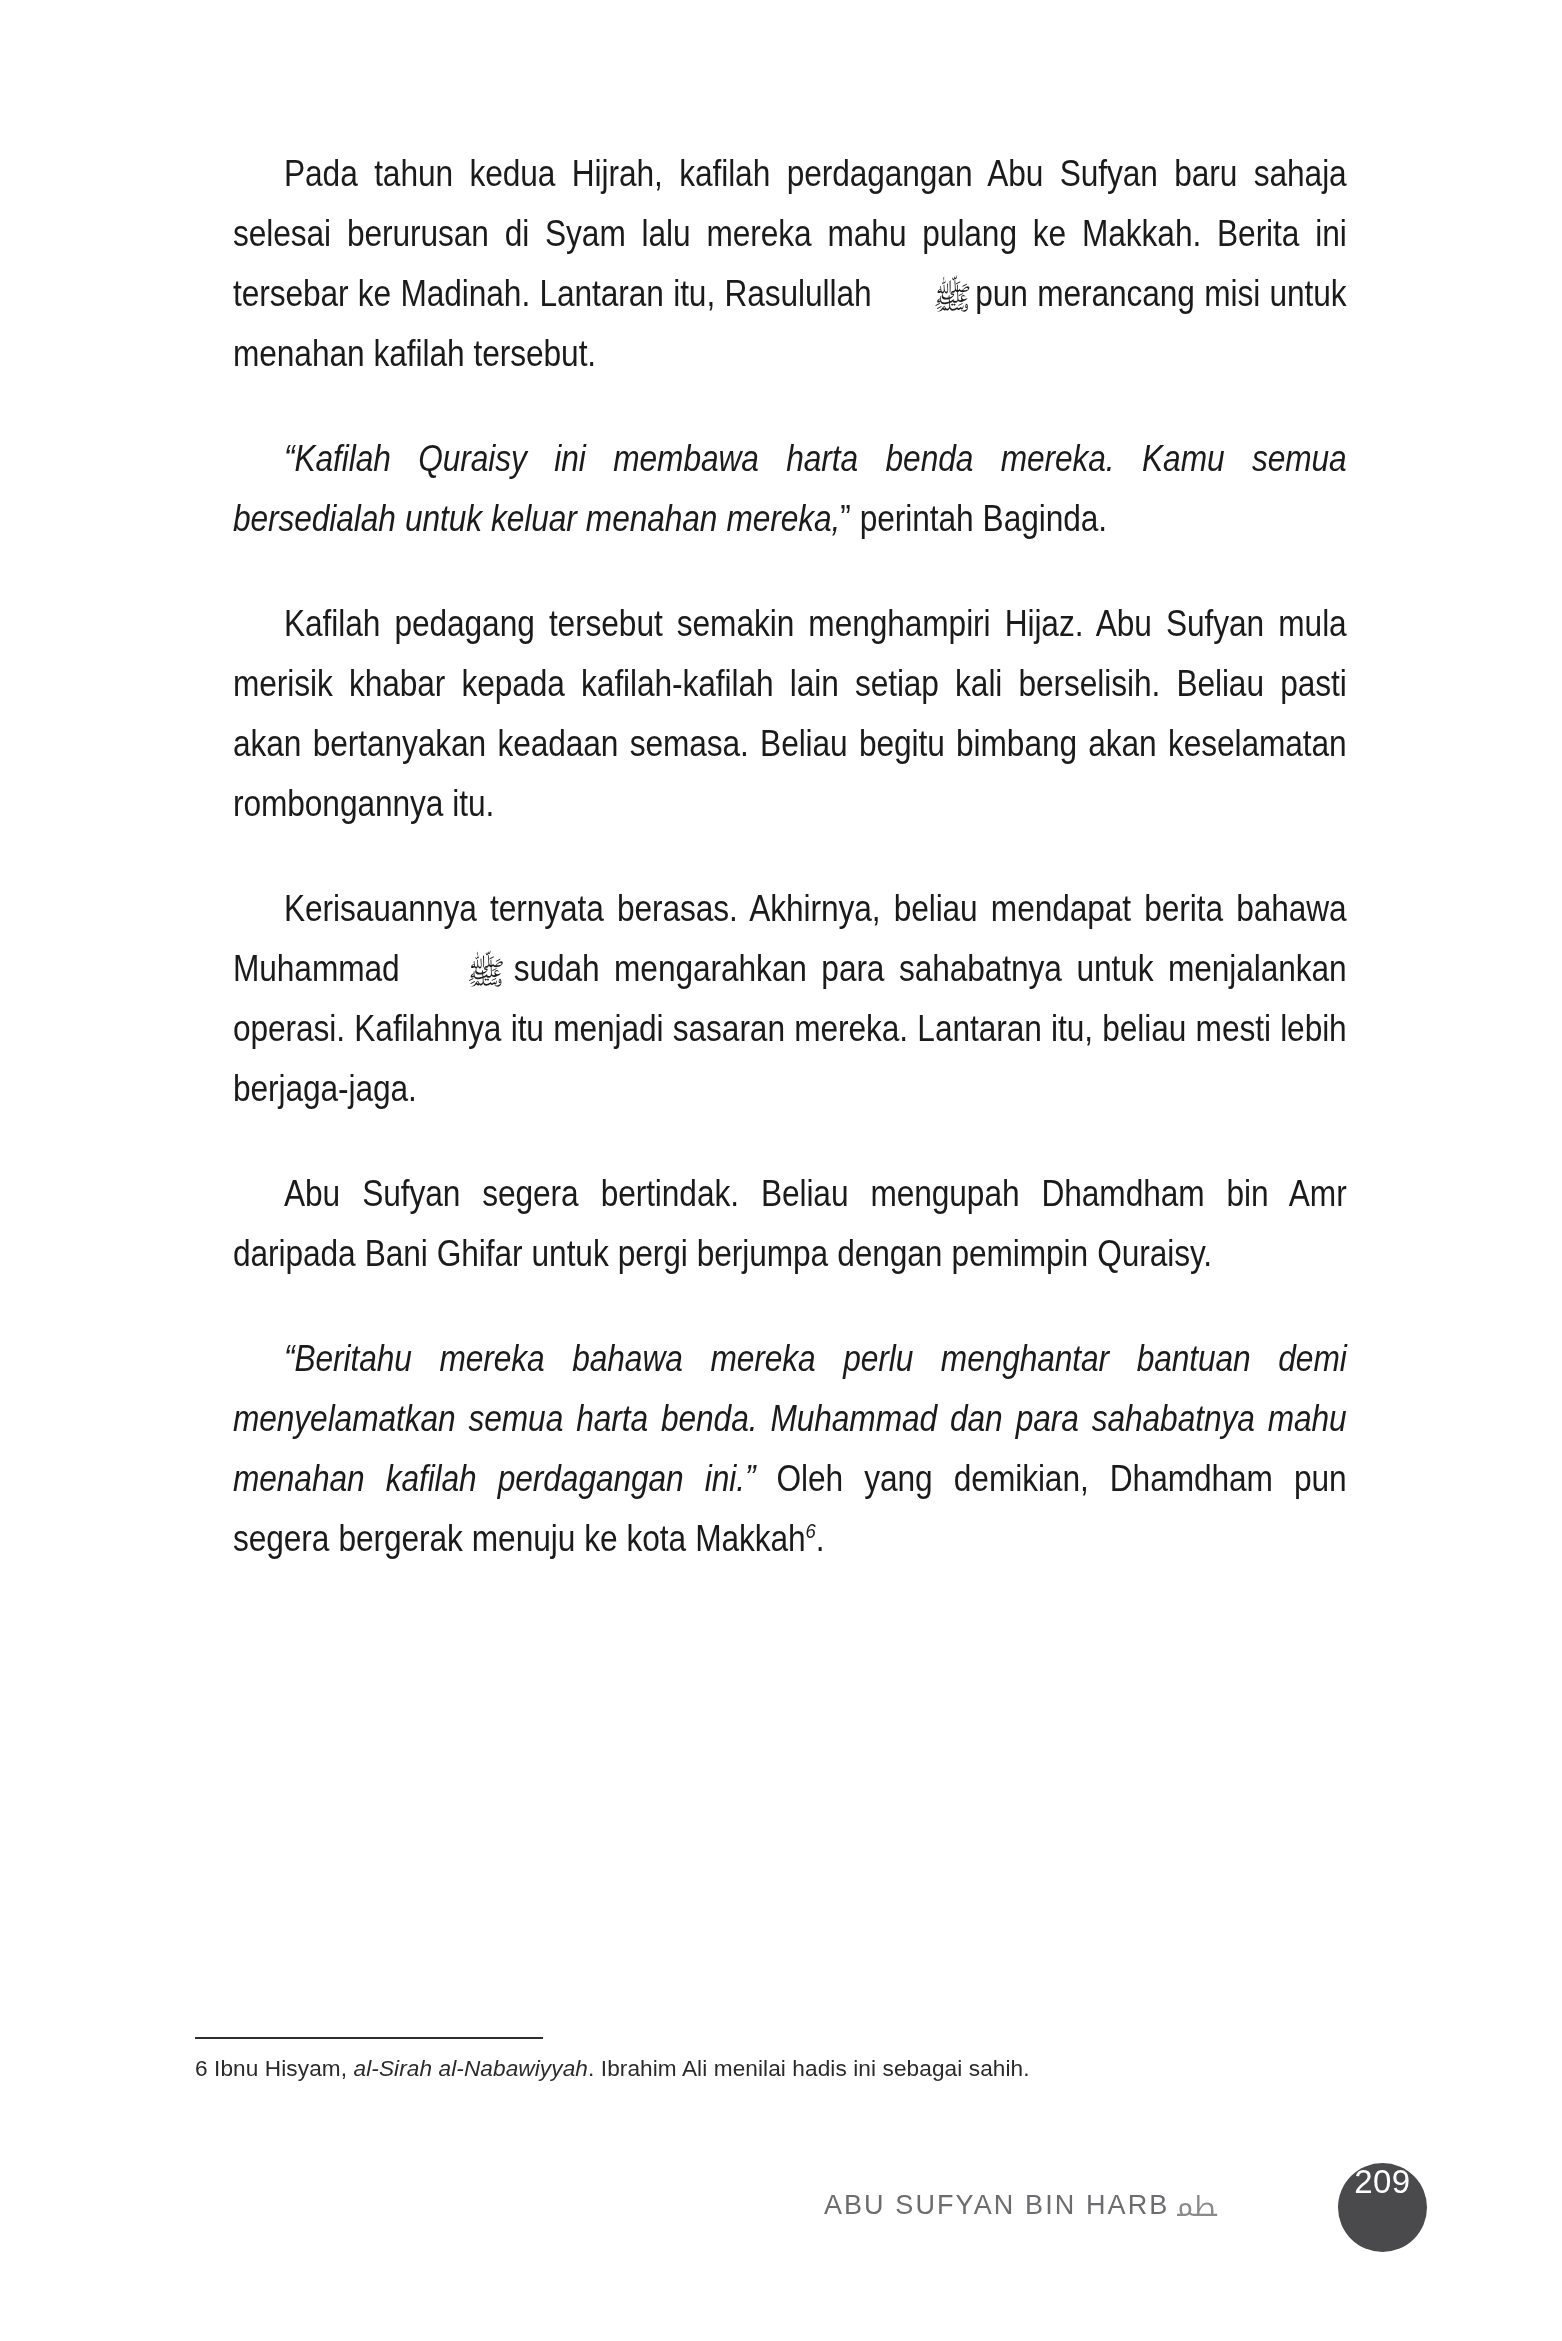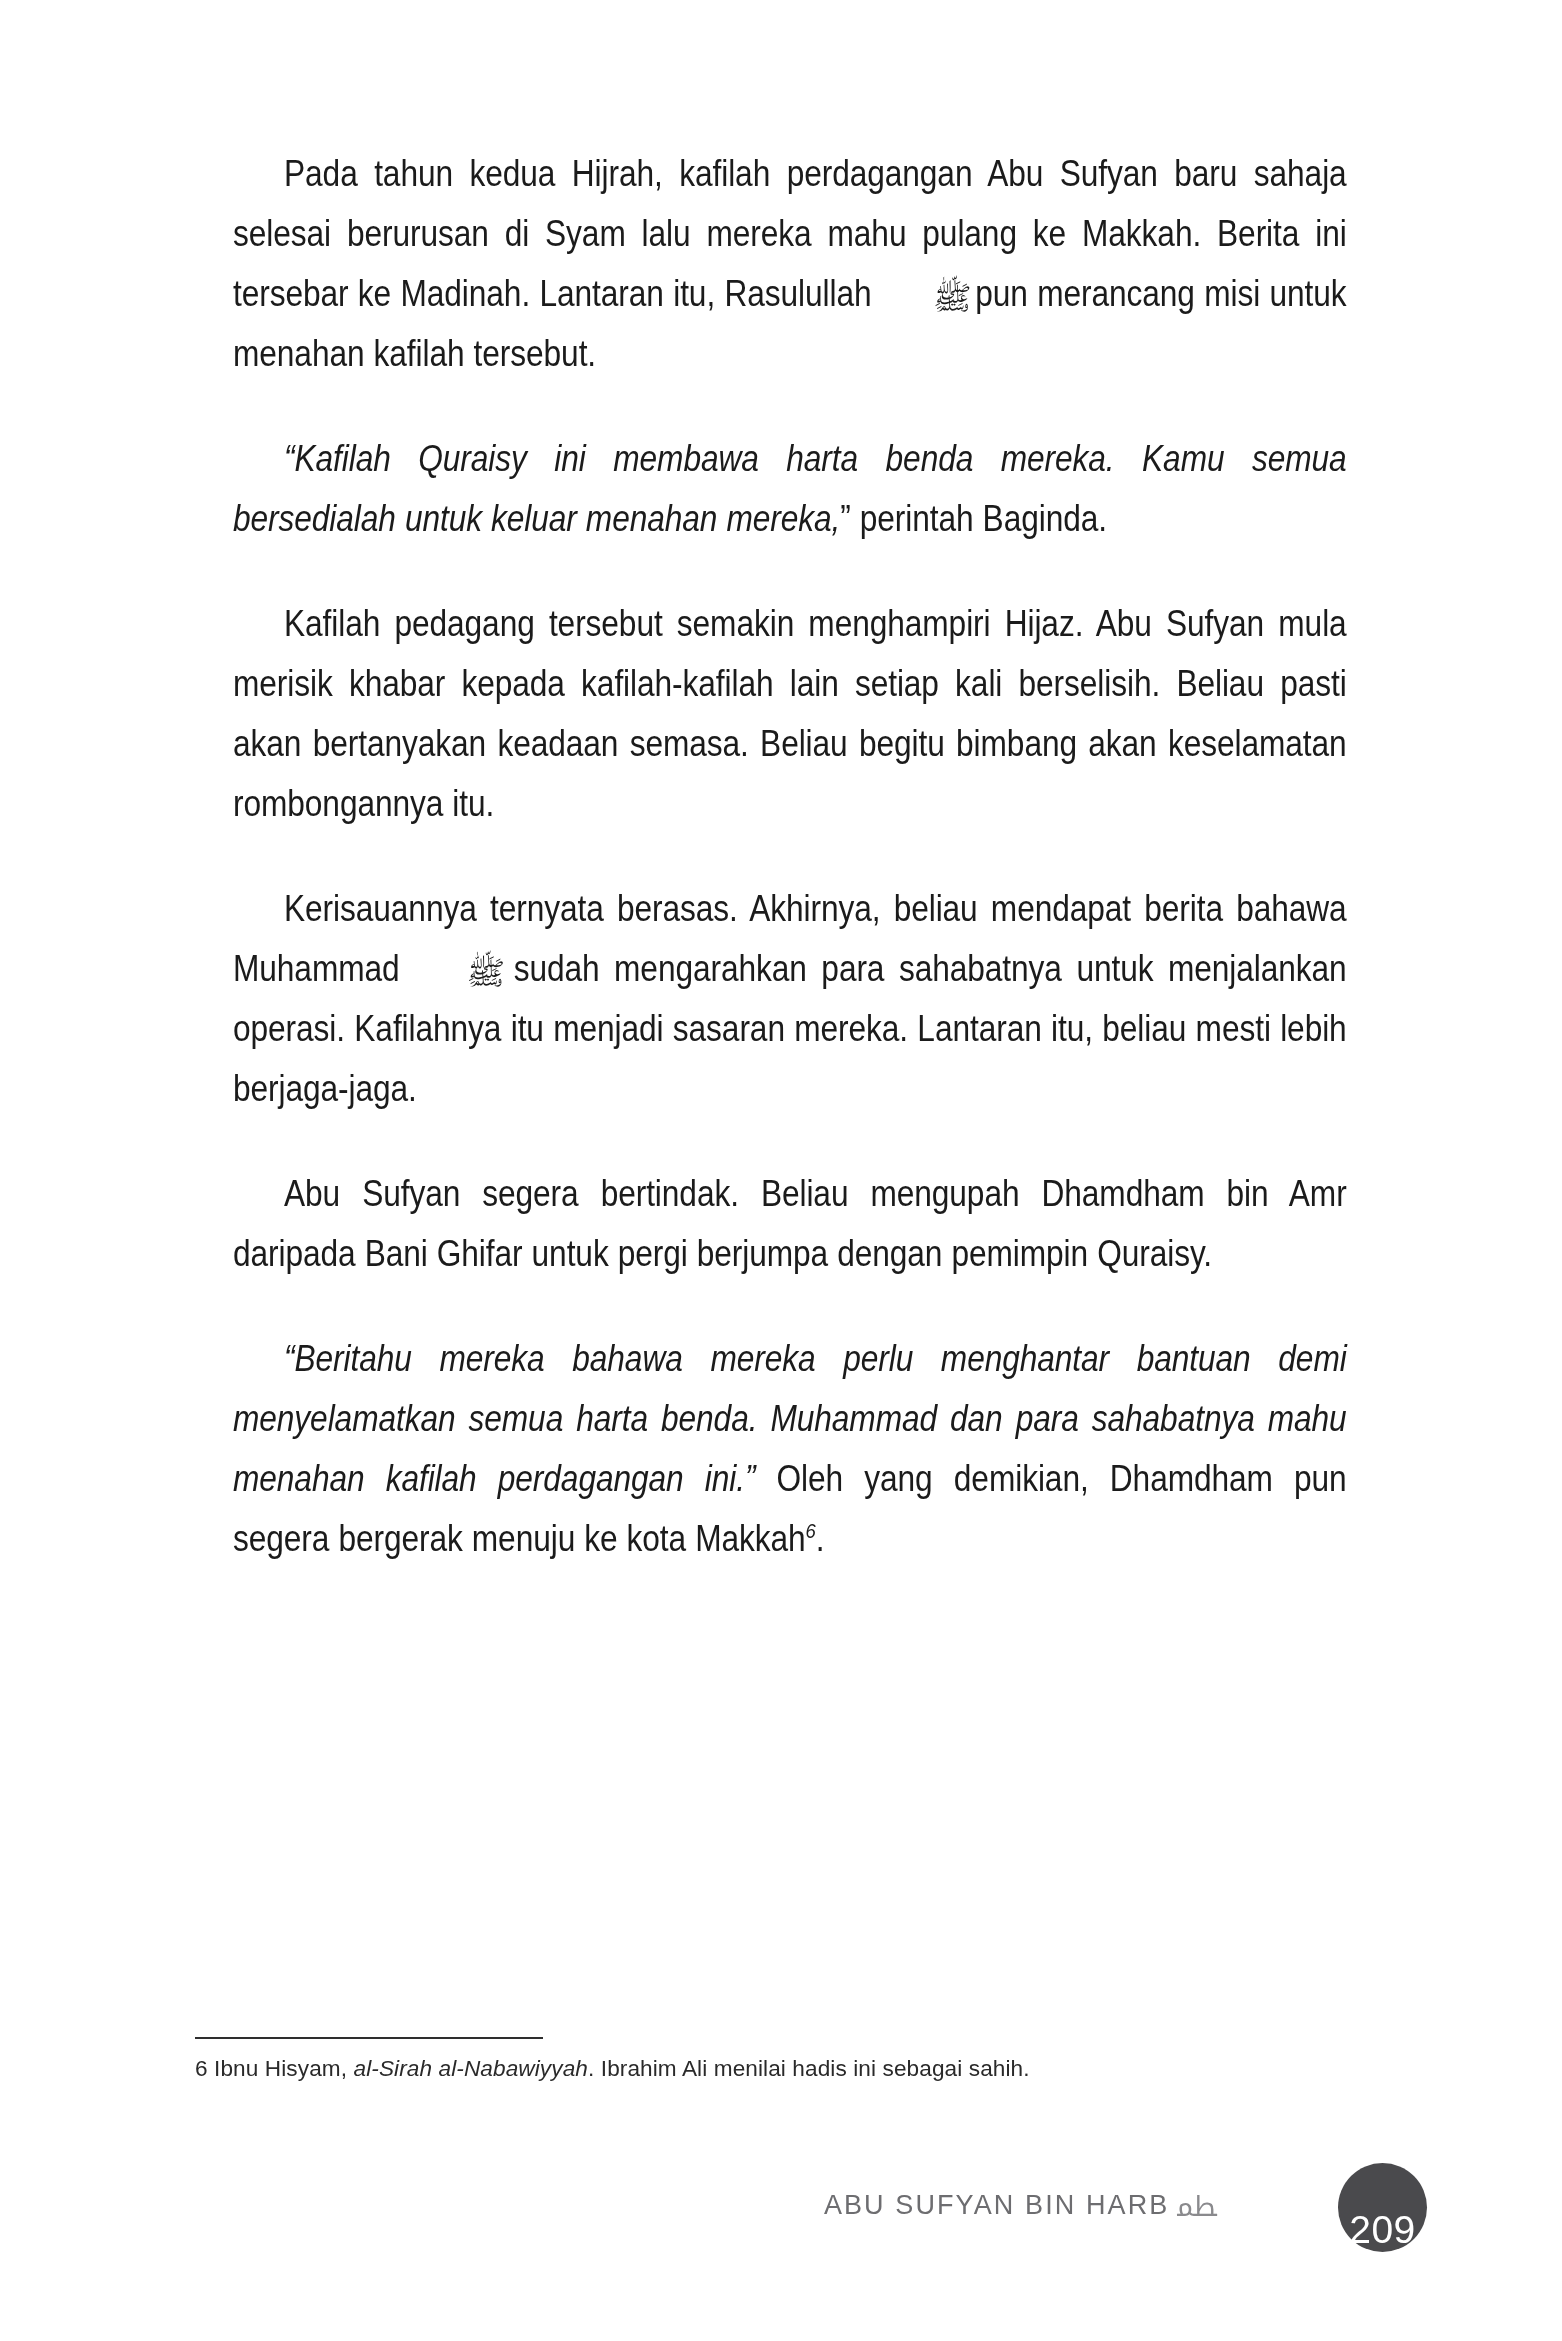--- a/index.html
+++ b/index.html
@@ -141,24 +141,24 @@
   .page-number {
     position: absolute;
     left: 1338px;
     top: -9.7px;
     width: 89px;
     height: 89px;
     border-radius: 50%;
     background: #4a4a4d;
     color: #ffffff;
     font-family: "Liberation Sans", sans-serif;
-    font-size: 39px;
+    font-size: 33px;
     letter-spacing: 0.4px;
     display: flex;
-    align-items: flex-end;
+    align-items: flex-start;
     justify-content: center;
   }
 </style>
 </head>
 <body style="background: rgb(255, 255, 255);">
 
 <div class="page">
 
   <div class="content">
     <p class="para"><span class="">Pada tahun kedua Hijrah, kafilah perdagangan Abu Sufyan baru sahaja selesai berurusan di Syam lalu mereka mahu pulang ke Makkah. Berita ini tersebar ke Madinah. Lantaran itu, Rasulullah </span><span class="honorific">ﷺ</span><span class=""> pun merancang misi untuk menahan kafilah tersebut.</span></p>

